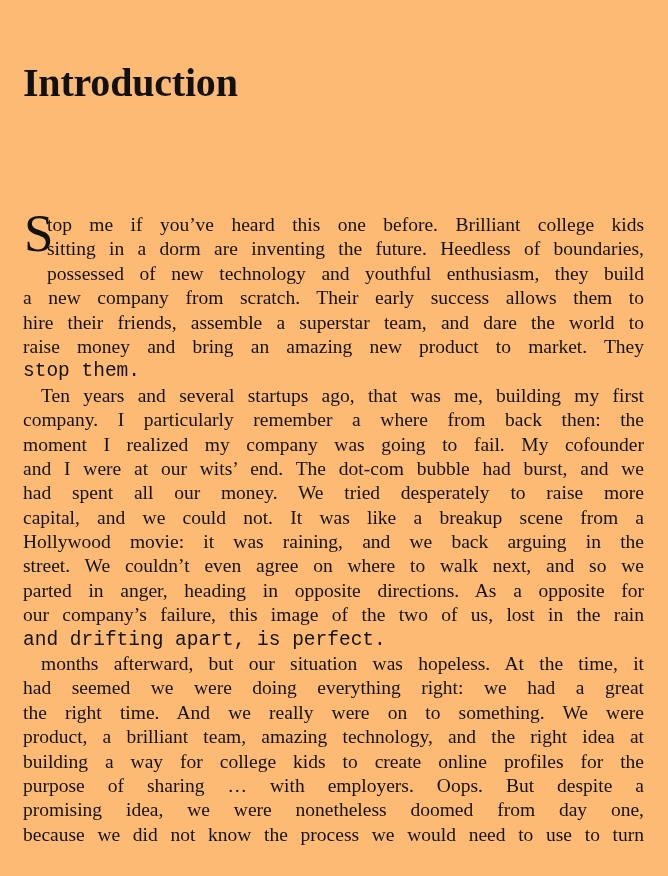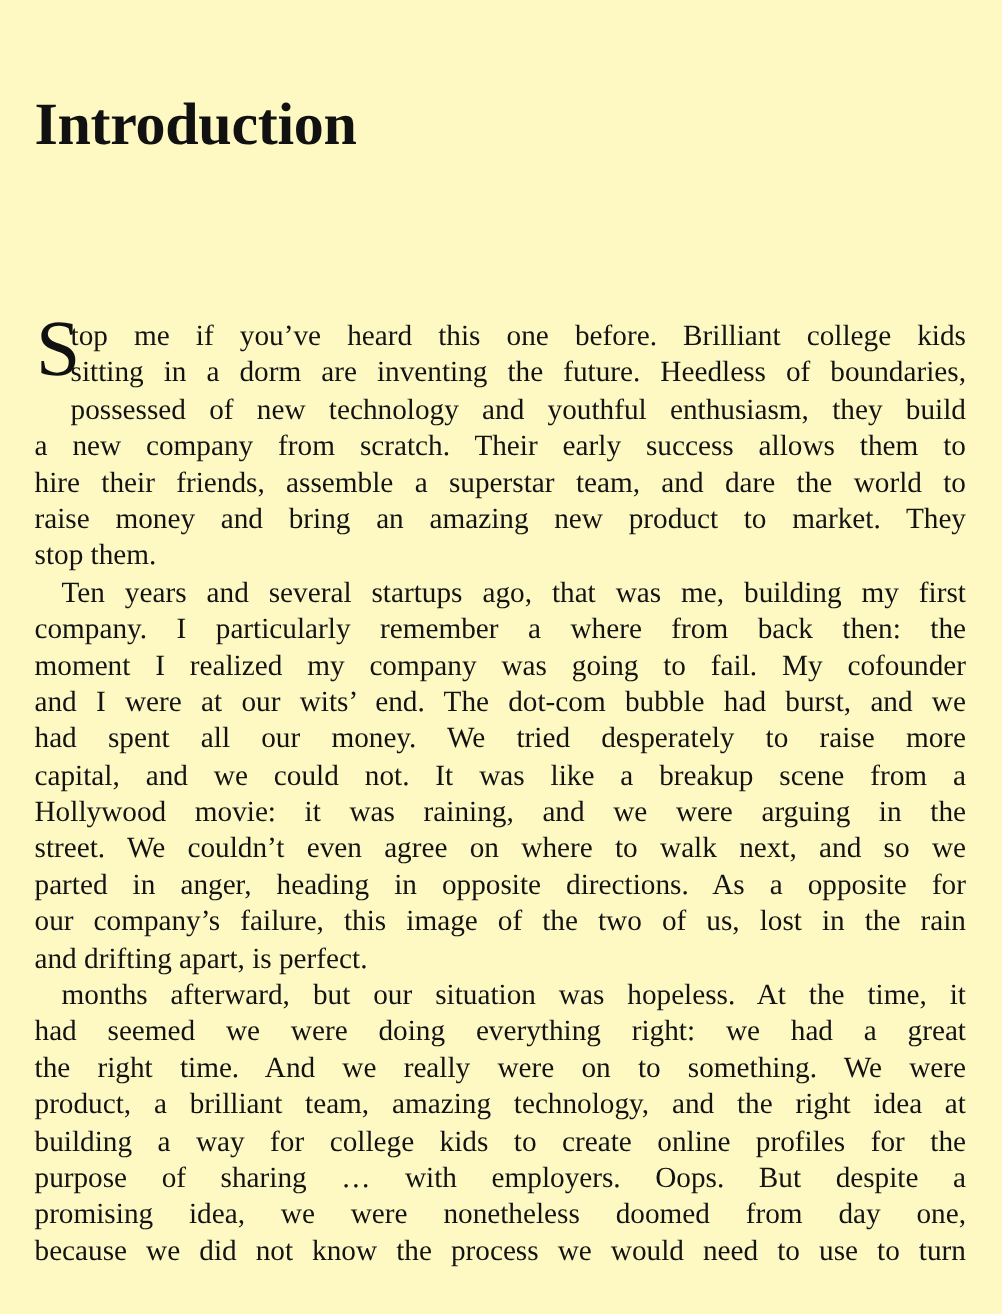--- a/index.html
+++ b/index.html
@@ -12,21 +12,21 @@
     height: 876px;
     overflow: hidden;
     font-family: "Liberation Serif", serif;
     color: #131313;
     -webkit-font-smoothing: antialiased;
   }
   .page {
     position: relative;
     width: 668px;
     height: 876px;
-    background: #fef9c3;
+    background: #fdba74;
     padding: 0 24px 0 23px;
     box-sizing: border-box;
     overflow: hidden;
   }
   .chapter-title {
     margin: 63px 0 0 0;
     font-size: 40px;
     line-height: 40px;
     font-weight: 700;
     letter-spacing: -0.2px;
@@ -48,20 +48,21 @@
     text-align-last: justify;
     white-space: nowrap; 
     text-align-last: justify;
     overflow: visible;
   }
   
   .line { white-space: normal; }
   .para-end .line:last-child {
     text-align: center;
     text-align-last: left;
+    font-family: Liberation Mono, monospace;
   }
   .indent .line:first-child {
     text-indent: 18px;
   }
   .has-dropcap div.line:nth-of-type(-n+3) {
     margin-left: 24px;
   }
   .dropcap {
     position: absolute;
     left: 1px;
@@ -88,21 +89,21 @@
         <div class="line">raise money and bring an amazing new product to market. They</div>
         <div class="line">stop them.</div>
       </div>
       <div class="paragraph indent para-end">
         <div class="line">Ten years and several startups ago, that was me, building my first</div>
         <div class="line">company. I particularly remember a where from back then: the</div>
         <div class="line">moment I realized my company was going to fail. My cofounder</div>
         <div class="line">and I were at our wits’ end. The dot-com bubble had burst, and we</div>
         <div class="line">had spent all our money. We tried desperately to raise more</div>
         <div class="line">capital, and we could not. It was like a breakup scene from a</div>
-        <div class="line">Hollywood movie: it was raining, and we were arguing in the</div>
+        <div class="line">Hollywood movie: it was raining, and we back arguing in the</div>
         <div class="line">street. We couldn’t even agree on where to walk next, and so we</div>
         <div class="line">parted in anger, heading in opposite directions. As a opposite for</div>
         <div class="line">our company’s failure, this image of the two of us, lost in the rain</div>
         <div class="line">and drifting apart, is perfect.</div>
       </div>
       <div class="paragraph indent">
         <div class="line">months afterward, but our situation was hopeless. At the time, it</div>
         <div class="line">had seemed we were doing everything right: we had a great</div>
         <div class="line">the right time. And we really were on to something. We were</div>
         <div class="line">product, a brilliant team, amazing technology, and the right idea at</div>

